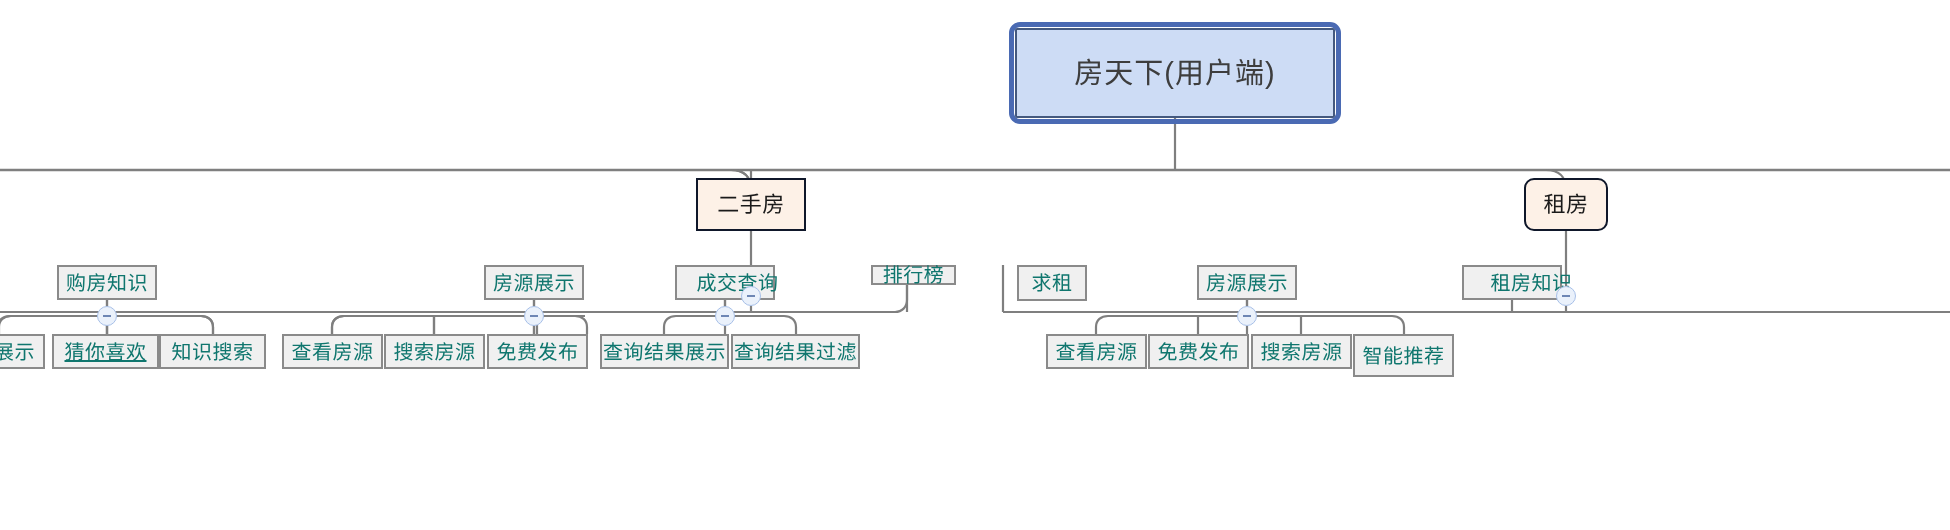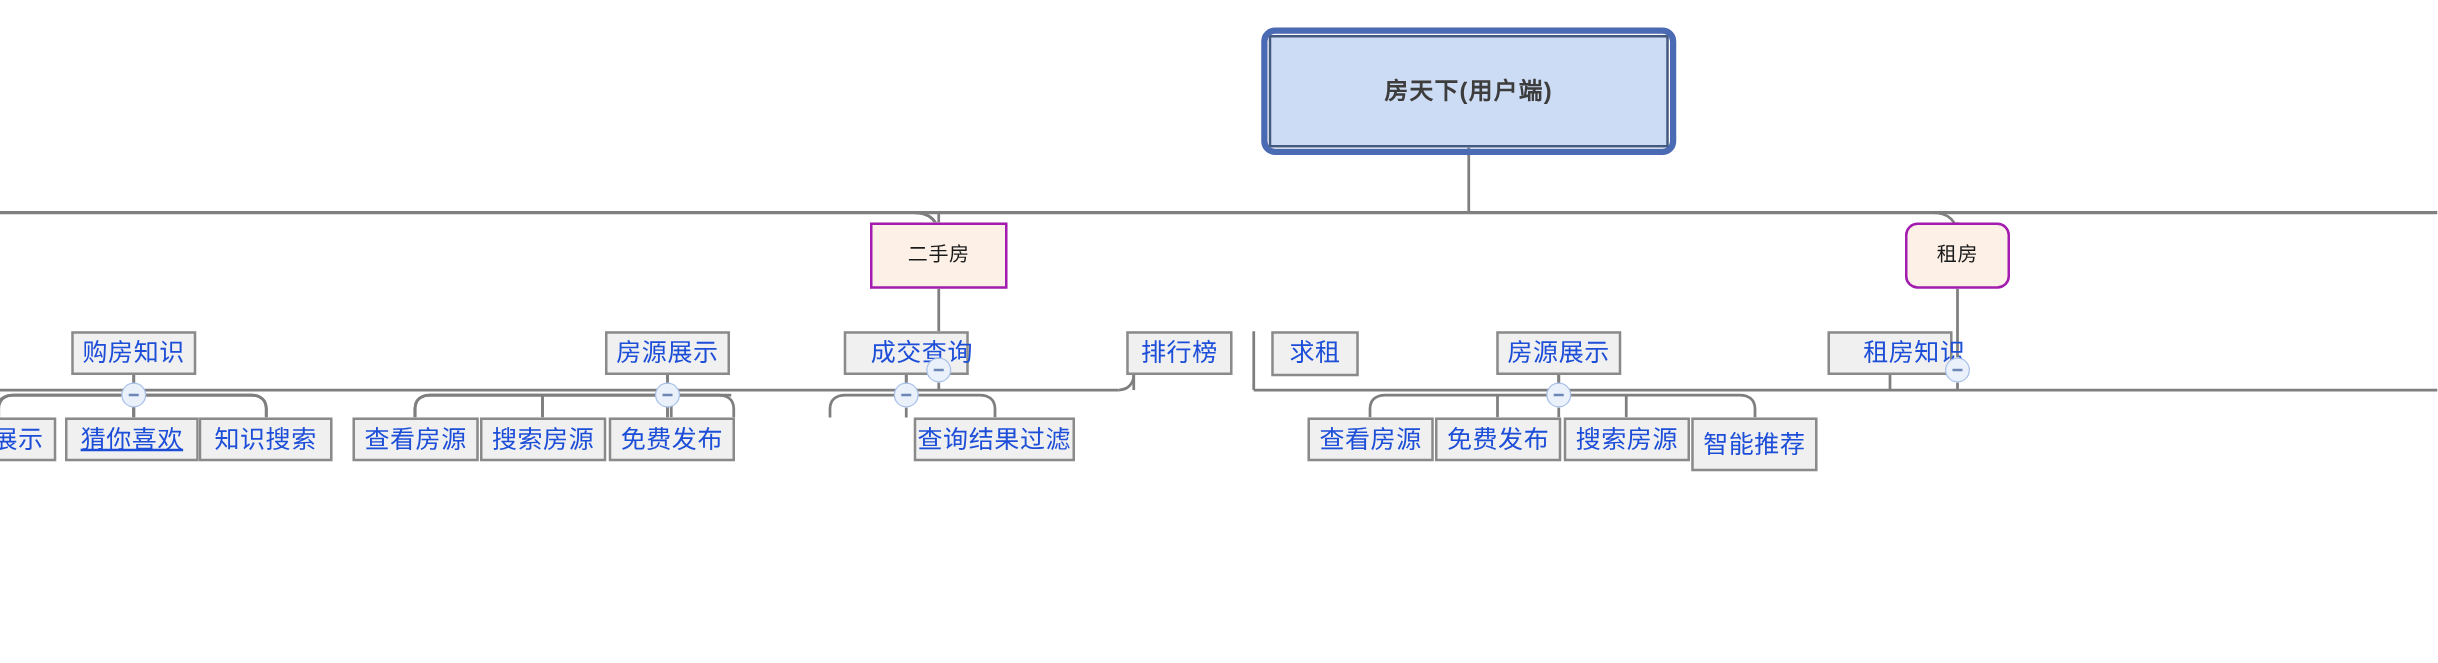--- a/index.html
+++ b/index.html
@@ -31,49 +31,49 @@
     pointer-events: none;
   }
   .node {
     position: absolute;
     box-sizing: border-box;
     display: flex;
     align-items: center;
     justify-content: center;
     text-align: center;
     white-space: nowrap;
-    color: #1d4ed8;
+    color: #0f766e;
     background: #f0f0f0;
     border: 2px solid #8a8a8a;
     font-size: 20px;
     line-height: 1;
     letter-spacing: 0.5px;
   }
   
   .node.root {
     background: #cddcf5;
     border: 2px solid #44597f;
     color: #3d3d3d;
-    font-weight: bold;
-    font-size: 19px;
+    font-weight: normal;
+    font-size: 29px;
     letter-spacing: 1px;
     border-radius: 2px;
   }
   .root-selection {
     position: absolute;
     box-sizing: border-box;
     border: 5px solid #4a6ab3;
     border-radius: 11px;
     background: transparent;
   }
   
   .node.cat {
     background: #fdf1e7;
-    border: 2px solid #a21caf;
-    font-size: 16px;
+    border: 2px solid #0f172a;
+    font-size: 22px;
     color: #1a1a1a;
   }
   
   .node.lv3, .node.lv4 {
     background: #f0f0f0;
     border: 2px solid #8a8a8a;
     font-size: 20px;
   }
   .toggle {
     position: absolute;
@@ -195,39 +195,40 @@
   <div class="node lv3" style="left:484px; top:265px; width:100px; height:35px;">房源展示</div>
   <div class="toggle" style="left:524px; top:306px;">
     <span class="bar"></span>
   </div>
 
   <div class="node lv3" style="left:675px; top:265px; width:100px; height:35px;padding-left:25px;">成交查询</div>
   <div class="toggle" style="left:715px; top:306px;">
     <span class="bar"></span>
   </div>
 
-  <div class="node lv3" style="left:901px; top:265px; width:85px; height:35px;">排行榜</div>
+  <div class="node lv3" style="left:871px; top:265px; width:85px; height:20px;">排行榜</div>
 
   <div class="node lv3" style="left:1017px; top:265px; width:70px; height:36px;text-align:right;">求租</div>
 
   <div class="node lv3" style="left:1197px; top:265px; width:100px; height:35px;">房源展示</div>
   <div class="toggle" style="left:1237px; top:306px;">
     <span class="bar"></span>
   </div>
 
   <div class="node lv3" style="left:1462px; top:265px; width:100px; height:35px;padding-left:39px;">租房知识</div>
 
   <div class="node lv4" style="left:-47px; top:334px; width:92px; height:35px; justify-content:flex-end; padding-right:8px;">展示</div>
   <div class="node lv4" style="left:52px; top:334px; width:107px; height:35px;text-decoration:underline;">猜你喜欢</div>
   <div class="node lv4" style="left:159px; top:334px; width:107px; height:35px;">知识搜索</div>
 
   <div class="node lv4" style="left:282px; top:334px; width:101px; height:35px;">查看房源</div>
   <div class="node lv4" style="left:384px; top:334px; width:101px; height:35px;">搜索房源</div>
   <div class="node lv4" style="left:487px; top:334px; width:101px; height:35px;">免费发布</div>
 
+  <div class="node lv4" style="left:600px; top:334px; width:129px; height:35px;">查询结果展示</div>
   <div class="node lv4" style="left:731px; top:334px; width:129px; height:35px;">查询结果过滤</div>
 
   <div class="node lv4" style="left:1046px; top:334px; width:101px; height:35px;">查看房源</div>
   <div class="node lv4" style="left:1148px; top:334px; width:101px; height:35px;">免费发布</div>
   <div class="node lv4" style="left:1251px; top:334px; width:101px; height:35px;">搜索房源</div>
   <div class="node lv4" style="left:1353px; top:334px; width:101px; height:43px;">智能推荐</div>
 
 </div>
 
 </body></html>

